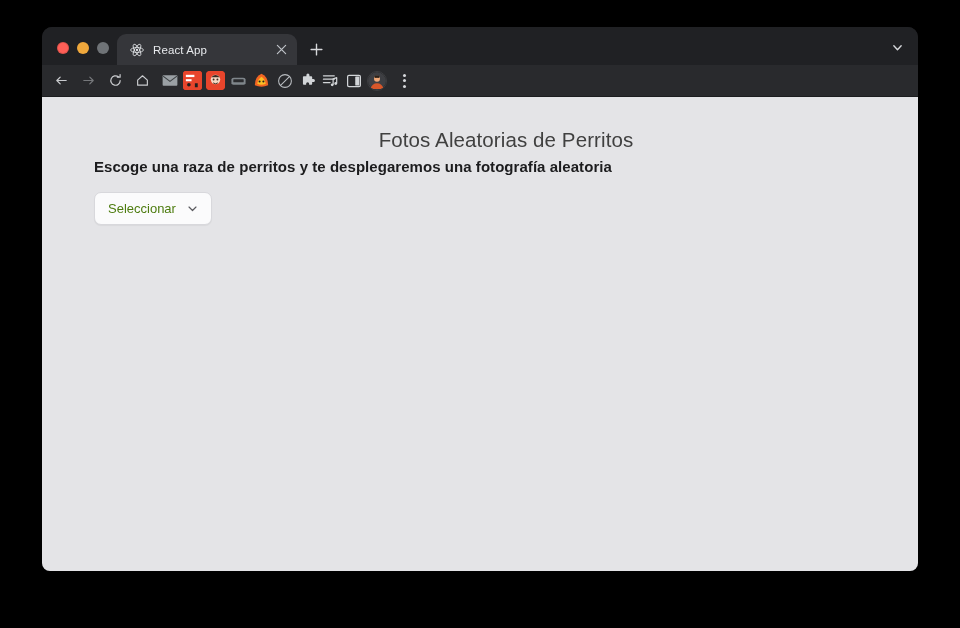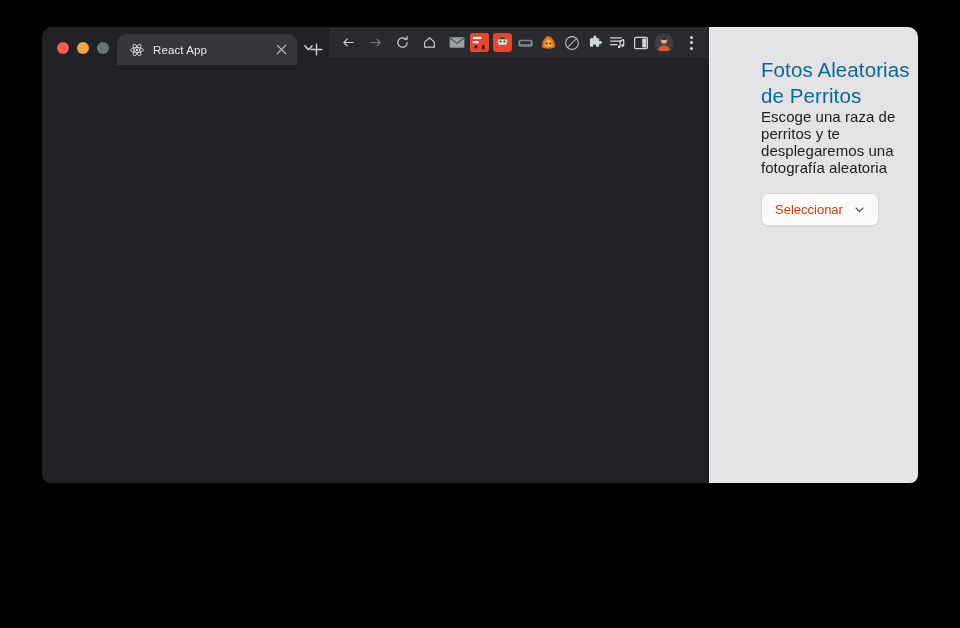--- a/index.html
+++ b/index.html
@@ -11,26 +11,26 @@
     overflow: hidden;
     font-family: "Liberation Sans", sans-serif;
   }
 
   
   .browser-window {
     position: absolute;
     left: 42px;
     top: 27px;
     width: 876px;
-    height: 456px;
+    height: 544px;
     background: #202124;
     border-radius: 10px 10px 8px 8px;
     overflow: hidden;
     display: flex;
-    flex-direction: row;
+    flex-direction: column;
   }
 
   
   .tab-strip {
     height: 38px;
     background: #202124;
     display: flex;
     align-items: flex-end;
     padding-left: 10px;
     position: relative;
@@ -212,45 +212,47 @@
     background: #e4e4e7;
     overflow: hidden;
     position: relative;
   }
   .page {
     padding: 30px 0 0 52px;
   }
   .page-title {
     font-size: 20.5px;
     font-weight: 400;
-    color: #0369a1;
+    color: #404040;
     letter-spacing: .1px;
     line-height: 1.25;
+    text-align: center;
   }
   .page-subtitle {
     font-size: 15px;
-    font-weight: 400;
+    font-weight: 700;
     color: #1c1c1e;
+    margin-top: 5px;
     letter-spacing: .05px;
   }
   .select-wrap { margin-top: 17px; }
   .select-button {
     display: inline-flex;
     align-items: center;
     gap: 11px;
     background: #fbfbfc;
     border: 1px solid #d8d8dc;
     border-radius: 7px;
     padding: 8px 12px 8px 13px;
     box-shadow: 0 1px 1px rgba(0,0,0,.05);
     cursor: pointer;
   }
   .select-label {
     font-size: 13px;
-    color: #c2410c;
+    color: #4d7c0f;
     white-space: nowrap;
   }
   .select-chevron {
     width: 12px; height: 12px;
     color: #5a5a5f;
     display: flex; align-items: center; justify-content: center;
   }
 
   svg { display: block; }
 </style>

